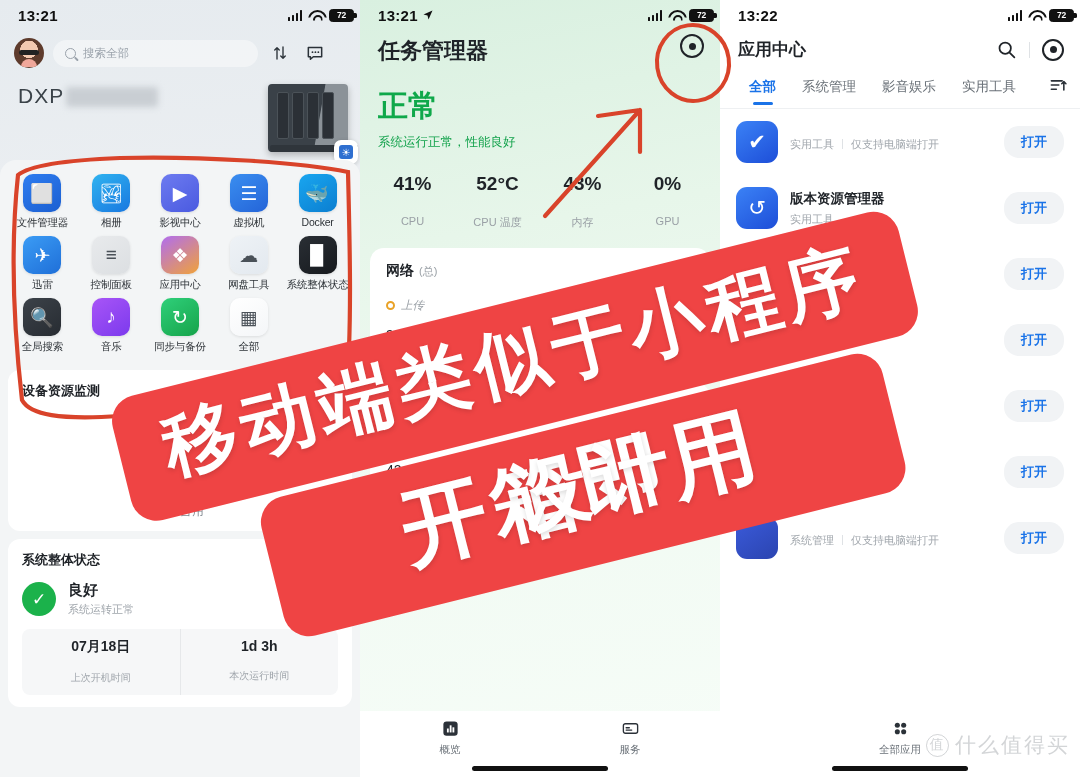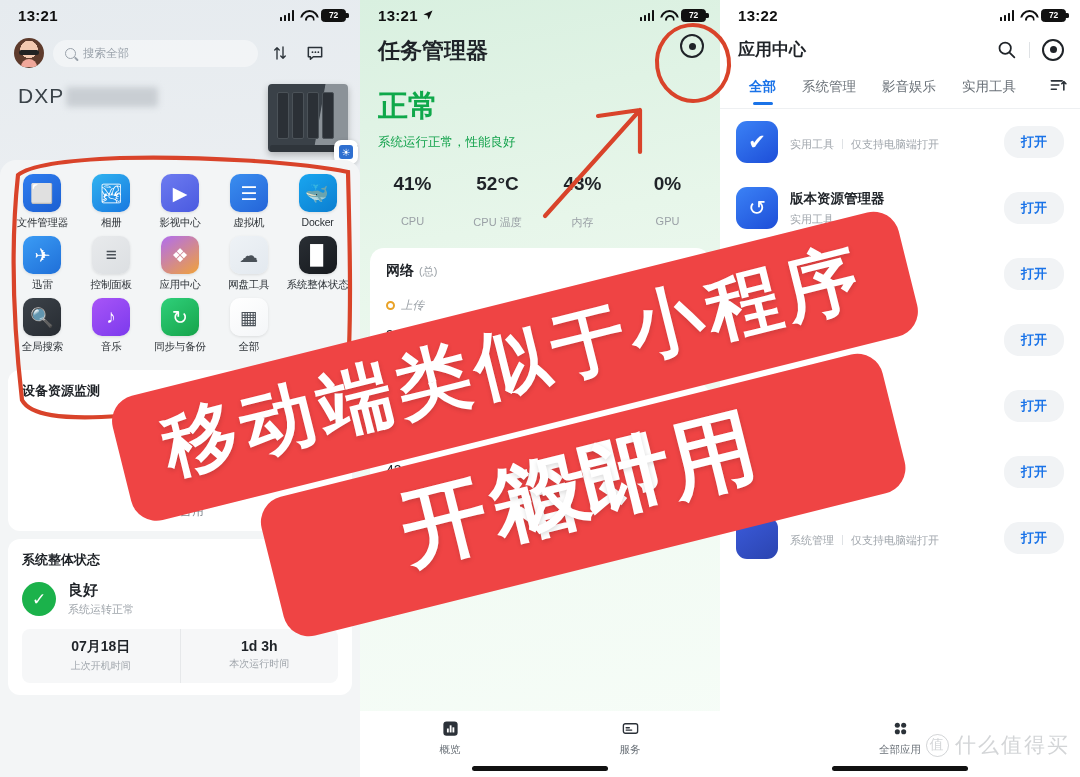--- a/index.html
+++ b/index.html
@@ -7,21 +7,21 @@
     width: 1080px; height: 777px;
     font-family: "Liberation Sans", "DejaVu Sans", sans-serif;
     background: #fff; overflow: hidden; position: relative;
   }
   .stage { position: relative; width: 1080px; height: 777px; display: flex; }
   .panel { width: 360px; height: 777px; position: relative; overflow: hidden; }
 
   
   .statusbar {
     height: 30px; display: flex; align-items: center;
-    justify-content: space-between; padding: 0 14px 0 18px;
+    justify-content: space-between; padding: 0 6px 0 18px;
     position: relative; z-index: 5;
   }
   .sb-time { font-size: 15px; font-weight: 700; color: #111; letter-spacing: .3px; }
   .sb-left { display: flex; align-items: center; gap: 4px; }
   .sb-right { display: flex; align-items: center; gap: 6px; }
   .ic-signal { display: flex; align-items: flex-end; gap: 1.5px; height: 11px; }
   .ic-signal i { width: 2.5px; background: #111; display: block; border-radius: .5px; }
   .ic-signal i:nth-child(1){height:4px}.ic-signal i:nth-child(2){height:6px}
   .ic-signal i:nth-child(3){height:8px}.ic-signal i:nth-child(4){height:11px}
   .ic-wifi { position: relative; width: 15px; height: 11px; }
@@ -97,21 +97,21 @@
 
   .status-row { display:flex; align-items:center; gap:12px; padding-top:12px; }
   .ok-circle { width:34px;height:34px;border-radius:50%;background:#1bb24b;flex:none;
     display:flex;align-items:center;justify-content:center;color:#fff;font-size:17px;}
   .ok-t { font-size:15px;font-weight:700;color:#1f2328; }
   .ok-s { font-size:11px;color:#a0a6ac;margin-top:2px; }
   .two { display:flex; margin-top:12px; background:#f6f7f8; border-radius:8px; }
   .two > div { flex:1; text-align:center; padding:9px 0 10px; }
   .two > div + div { border-left:1px solid #e6e8ea; }
   .two b { display:block; font-size:14px; font-weight:600; color:#1f2328; }
-  .two span { display:block; font-size:10px; color:#a0a6ac; margin-top:3px; }
+  .two span { display:block; font-size:10px; color:#a0a6ac; margin-top:15px; }
 
   
   .p2 { background: linear-gradient(170deg,#d9f0e0 0%,#e7f6ea 30%,#f0faf2 58%,#f7fdf8 100%); }
   .p2-top { padding: 6px 18px 0 18px; position:relative; }
   .p2-title { font-size: 22px; font-weight: 700; color: #1f2328; }
   .p2-dot { position:absolute; right:16px; top:4px; width:24px; height:24px;
     border-radius:50%; border:2px solid #1f2328; display:flex;align-items:center;justify-content:center;}
   .p2-dot i { width:7px;height:7px;border-radius:50%;background:#1f2328;display:block; }
   .p2-big { font-size: 30px; font-weight: 800; color: #0fa84a; padding: 20px 18px 0; }
   .p2-sub { font-size: 12.5px; color: #13a24c; padding: 7px 18px 0; font-weight:500; }

